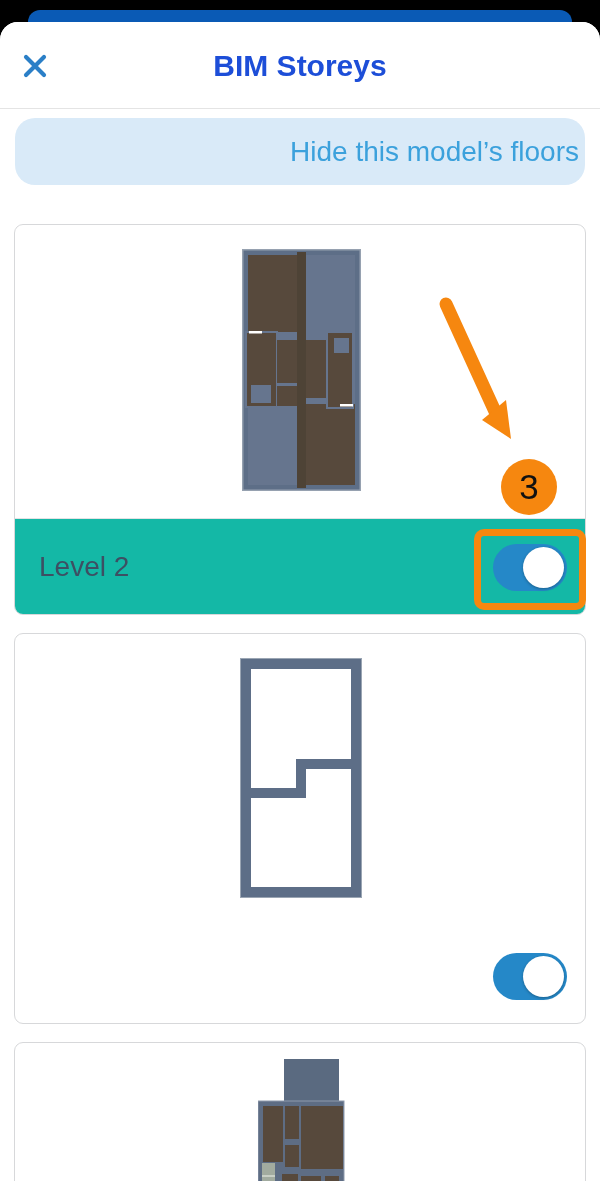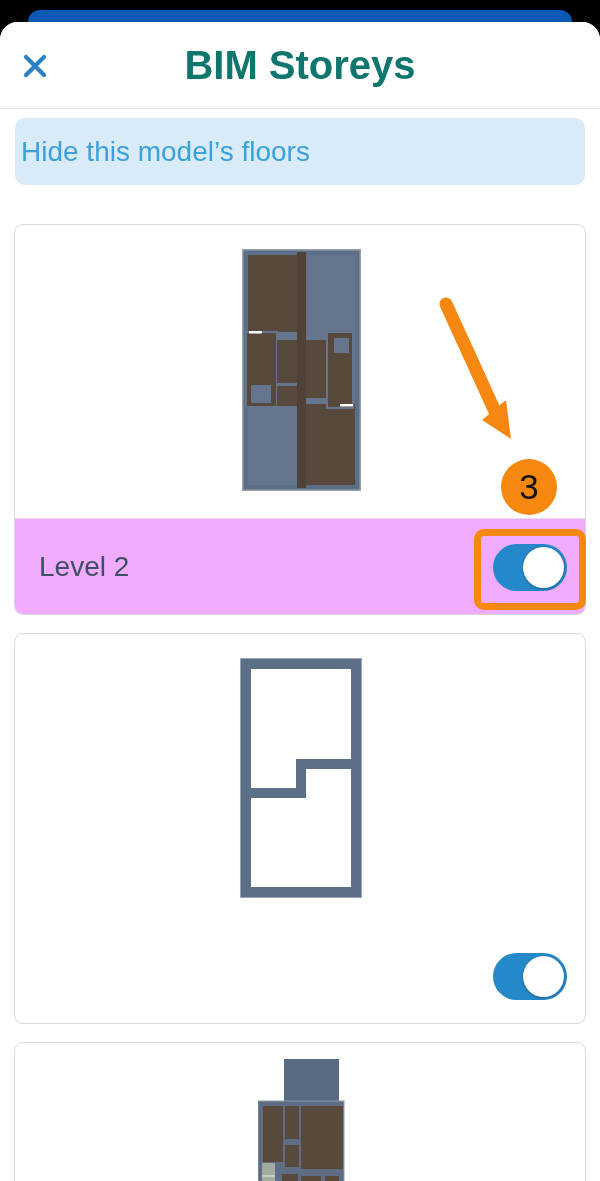--- a/index.html
+++ b/index.html
@@ -18,44 +18,44 @@
   .sheet{
     position:absolute;left:0;top:22px;width:600px;height:1159px;
     background:#fff;border-radius:18px 18px 0 0;overflow:hidden;
   }
   .sheet-header{
     position:absolute;left:0;top:0;width:100%;height:87px;
     background:#fff;border-bottom:1px solid #E4E4E4;box-sizing:border-box;
   }
   .sheet-title{
     position:absolute;left:0;top:0;width:100%;height:87px;line-height:87px;
-    text-align:center;font-size:40px;font-weight:700;color:#0f766e;
+    text-align:center;font-size:30px;font-weight:700;color:#1d4ed8;
   }
   .close-btn{
     position:absolute;left:18px;top:28px;width:34px;height:34px;
     display:flex;align-items:center;justify-content:center;cursor:pointer;
     background:none;border:none;padding:0;
   }
   .hide-btn{
     position:absolute;left:15px;top:96px;width:570px;height:67px;
-    background:#D9EAF8;border:none;border-radius:10px;cursor:pointer;
+    background:#D9EAF8;border:none;border-radius:20px;cursor:pointer;
     font-family:"Liberation Sans",sans-serif;
-    font-size:28px;color:#3BA1DC;text-align:left;
+    font-size:28px;color:#3BA1DC;text-align:right;
   }
   .card{
     position:absolute;left:14px;width:572px;height:391px;box-sizing:border-box;
     background:#fff;border:1.5px solid #D7D8DA;border-radius:9px;
   }
   .card-1{top:202px;}
   .card-2{top:611px;}
   .card-3{top:1020px;}
   .plan-area{position:absolute;left:0;top:0;width:100%;height:295px;}
   .card-footer{
     position:absolute;left:0;bottom:0;width:100%;height:96px;box-sizing:border-box;
-    background:#f0abfc;border-top:1px solid #E3E3E4;border-radius:0 0 8px 8px;margin-top:44px;
+    background:#14b8a6;border-top:1px solid #E3E3E4;border-radius:0 0 8px 8px;margin-top:44px;
   }
   .storey-label{
     position:absolute;left:24px;top:0;height:96px;line-height:96px;
     font-size:28px;color:#3D4F63;
   }
   .toggle{
     position:absolute;left:478px;top:319px;width:74px;height:47px;
     border-radius:24px;background:#CFCFCF;cursor:pointer;
   }
   .toggle.on{background:#2588C8;}

